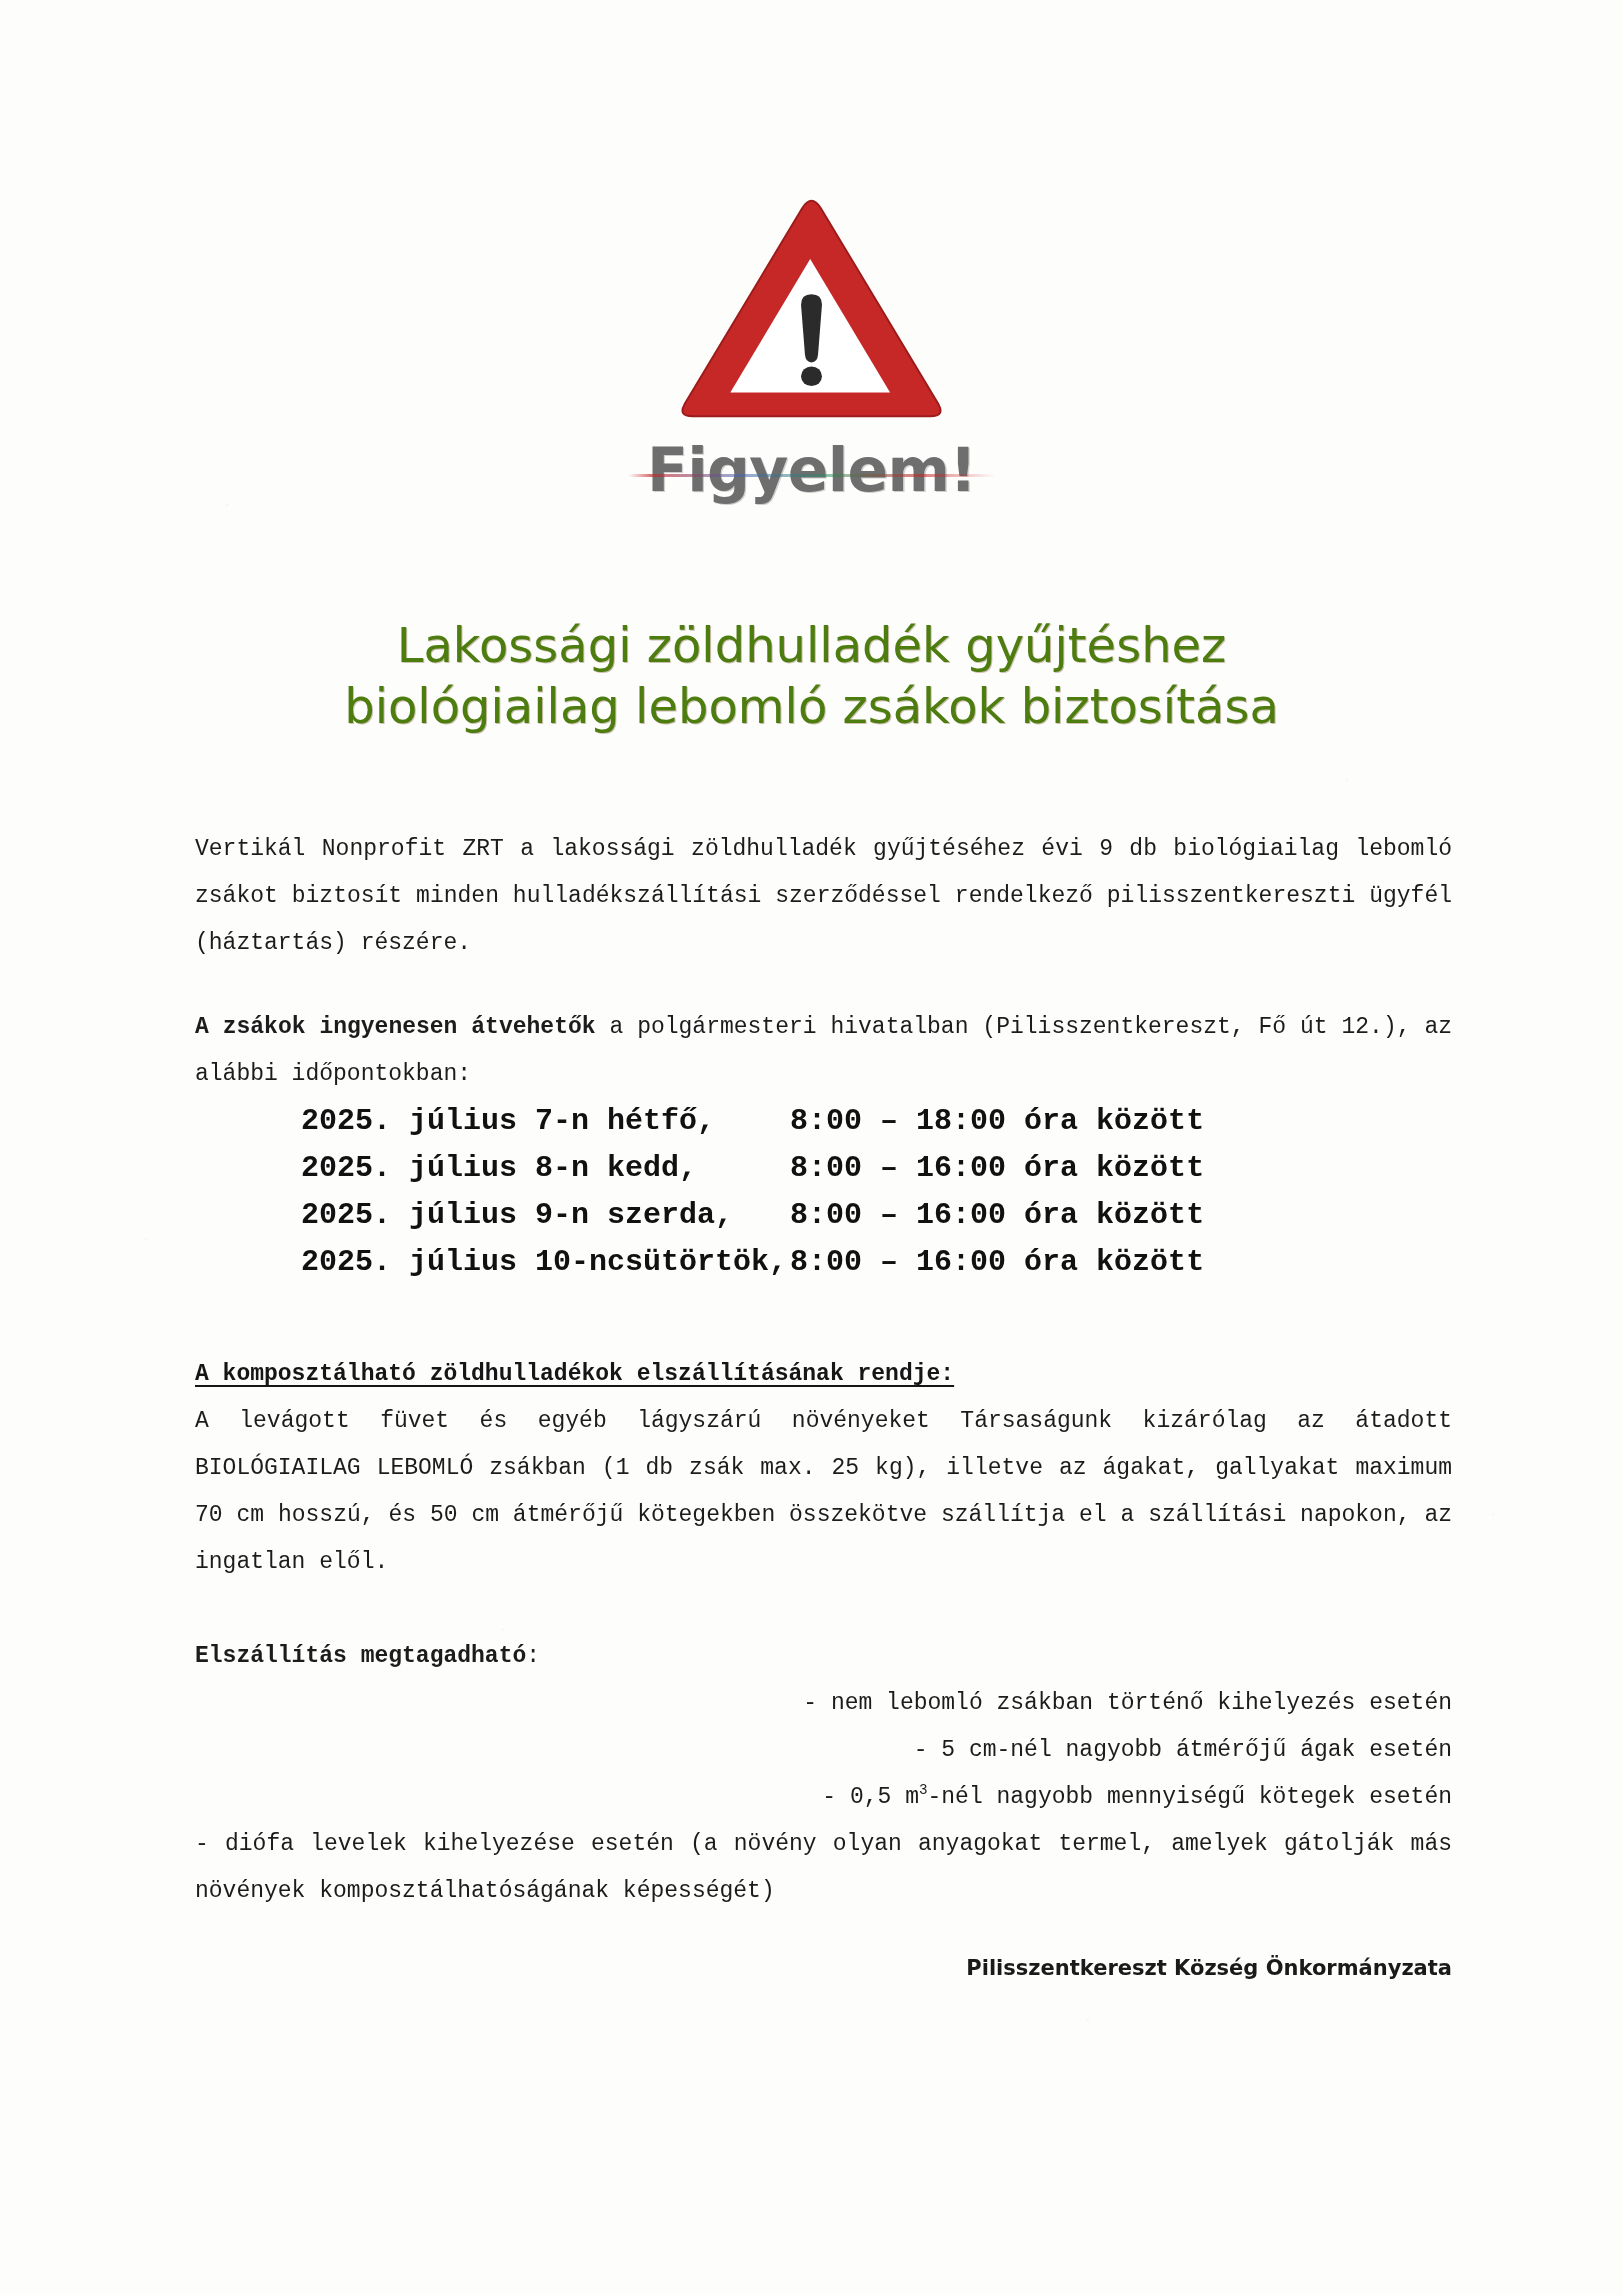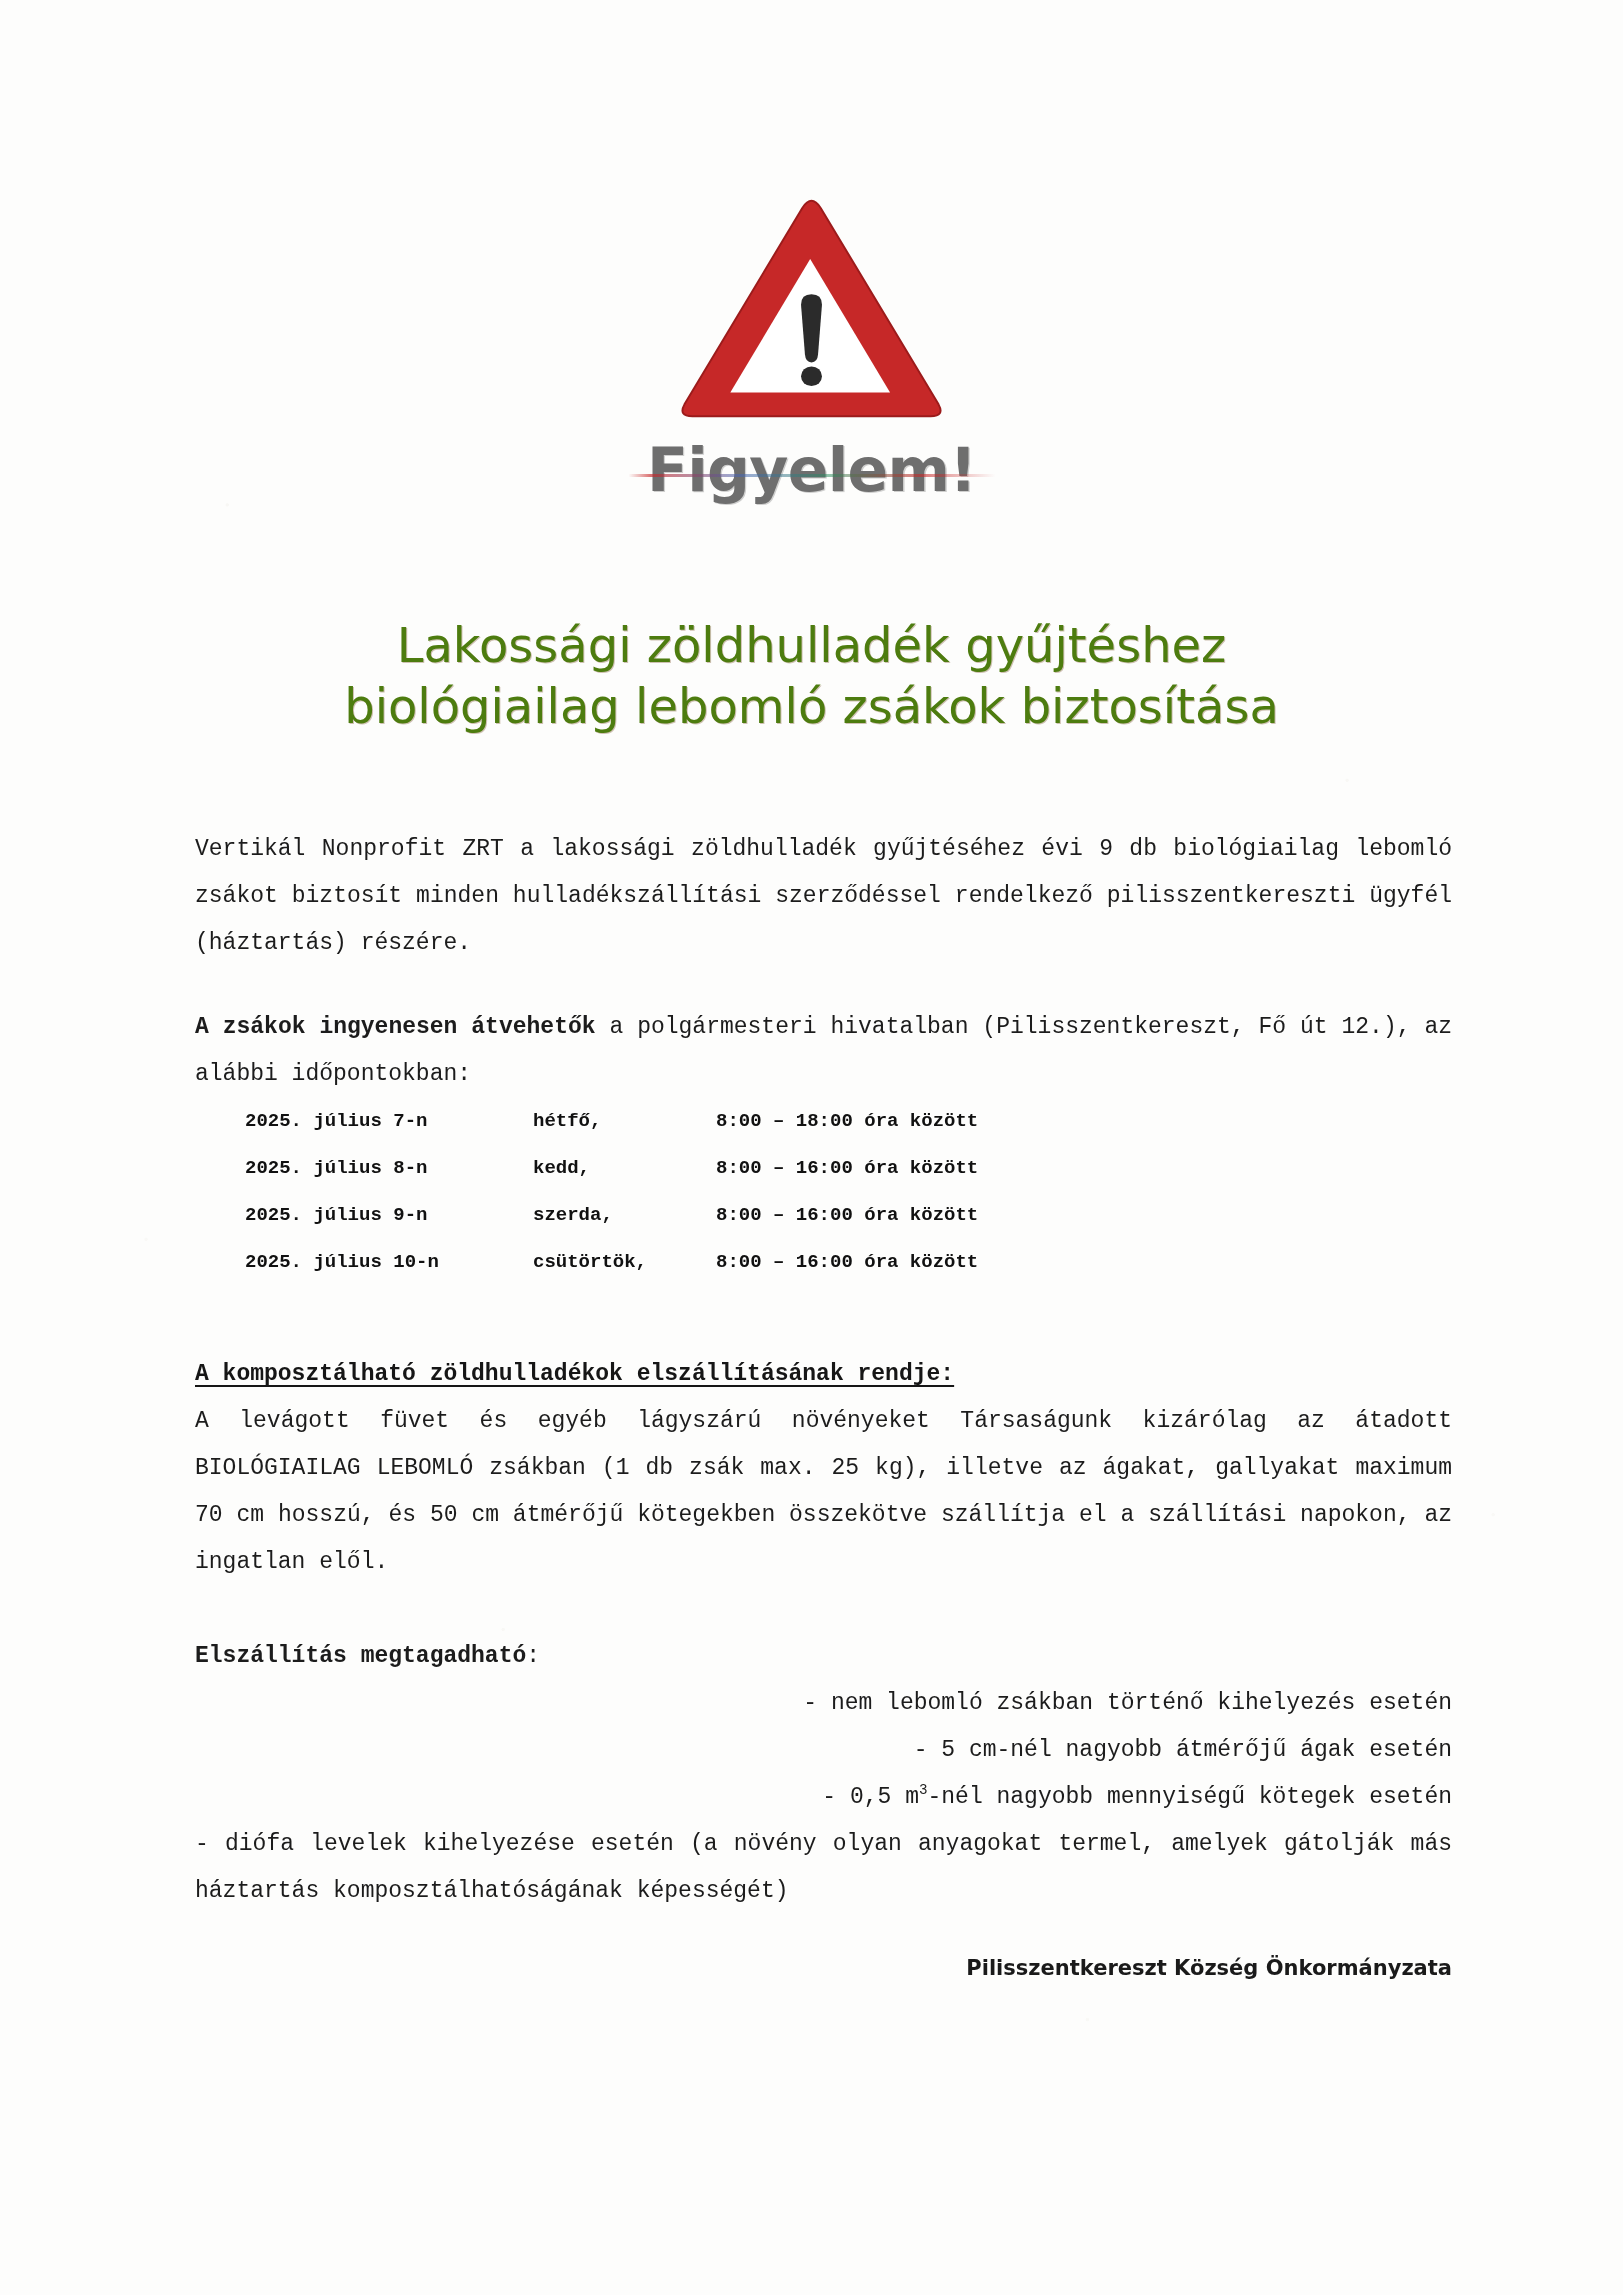--- a/index.html
+++ b/index.html
@@ -103,24 +103,24 @@
     text-justify: inter-word;
     margin: 0;
   }
   .para.bold-lead b { font-weight: bold; }
   .gap-sm { height: 37px; }
   .gap-md { height: 47px; }
   .gap-lg { height: 65px; }
 
   
   .schedule {
-    margin-left: 50px;
+    margin-left: 106px;
     border-collapse: collapse;
     font-weight: bold;
-    font-size: 19px;
+    font-size: 30px;
   }
   .schedule td {
     padding: 0 0 0 0;
     height: 46px;
     vertical-align: middle;
     white-space: nowrap;
     color: #111111;
   }
   .schedule td.c-date { width: 288px; }
   .schedule td.c-day  { width: 183px; }
@@ -227,19 +227,19 @@
     <div class="gap-md"></div>
 
     <p class="para"><b>Elszállítás megtagadható</b><span>:</span></p>
 
     <p class="bullet-line">- nem lebomló zsákban történő kihelyezés esetén</p>
 
     <p class="bullet-line">- 5 cm-nél nagyobb átmérőjű ágak esetén</p>
 
     <p class="bullet-line"><span>- 0,5 m</span><sup>3</sup><span>-nél nagyobb mennyiségű kötegek esetén</span></p>
 
-    <p class="bullet-line just">- diófa levelek kihelyezése esetén (a növény olyan anyagokat termel, amelyek gátolják más háztartás komposztálhatóságának képességét)</p>
+    <p class="bullet-line just">- diófa levelek kihelyezése esetén (a növény olyan anyagokat termel, amelyek gátolják más növények komposztálhatóságának képességét)</p>
 
   </div>
 
   <div class="signature">Pilisszentkereszt Község Önkormányzata</div>
 </div>
 
 
 </body></html>

